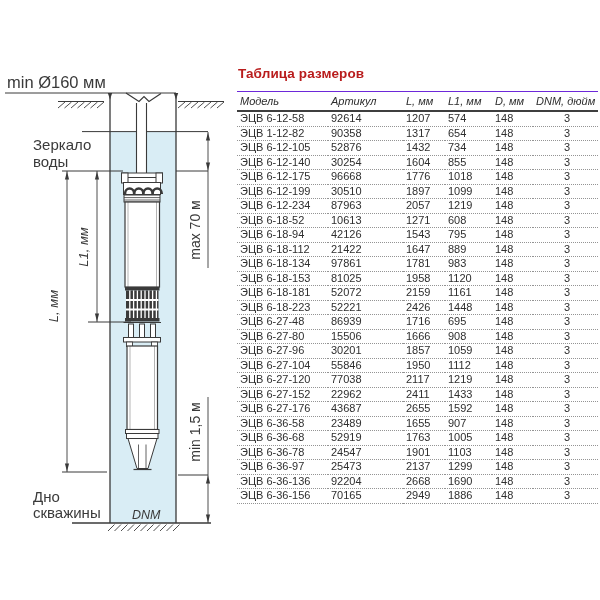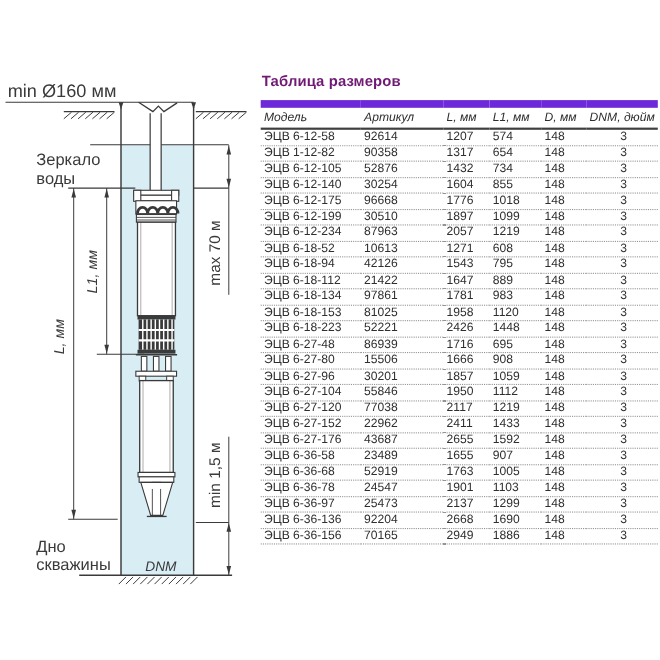--- a/index.html
+++ b/index.html
@@ -9,23 +9,23 @@
   }
   .diagram{position:absolute;left:0;top:0;}
   svg text{fill:#3a3a3a;}
   .lab15{font-size:15px;}
   .lab17{font-size:16.5px;}
   .dim-label{font-size:13px;font-style:italic;}
   .dim-label2{font-size:14px;}
   .dnm-label{font-size:12.5px;font-style:italic;}
 
   .table-wrap{position:absolute;left:237px;top:66px;width:361px;}
-  .table-title{font-weight:bold;font-size:13.5px;color:#701a75;margin:0 0 10px 1px;letter-spacing:.1px;}
+  .table-title{font-weight:bold;font-size:13.5px;color:#b91c1c;margin:0 0 10px 1px;letter-spacing:.1px;}
   table.sizes{border-collapse:collapse;width:361px;table-layout:fixed;font-size:11px;color:#2e2e2e;}
-  table.sizes thead tr{border-top:7px solid #6d28d9;border-bottom:2px solid #3f3f3f;}
+  table.sizes thead tr{border-top:1px solid #6d28d9;border-bottom:2px solid #3f3f3f;}
   table.sizes th{font-style:italic;font-weight:normal;text-align:left;padding:3px 0 3px 3px;font-size:11px;white-space:nowrap;overflow:hidden;}
   table.sizes tbody tr{border-bottom:1px dotted #949494;}
   table.sizes td{padding:1px 0 1.5px 3px;white-space:nowrap;overflow:hidden;line-height:11px;}
   table.sizes td:last-child{text-align:center;}
   col.c1{width:91px}col.c2{width:75px}col.c3{width:42px}col.c4{width:47px}col.c5{width:41px}col.c6{width:65px}
 </style>
 </head>
 <body>
 
 <div class="diagram">
@@ -239,20 +239,28 @@
         </tr>
         <tr>
           <td>ЭЦВ 6-18-153</td>
           <td>81025</td>
           <td>1958</td>
           <td>1120</td>
           <td>148</td>
           <td>3</td>
         </tr>
         <tr>
+          <td>ЭЦВ 6-18-181</td>
+          <td>52072</td>
+          <td>2159</td>
+          <td>1161</td>
+          <td>148</td>
+          <td>3</td>
+        </tr>
+        <tr>
           <td>ЭЦВ 6-18-223</td>
           <td>52221</td>
           <td>2426</td>
           <td>1448</td>
           <td>148</td>
           <td>3</td>
         </tr>
         <tr>
           <td>ЭЦВ 6-27-48</td>
           <td>86939</td>

